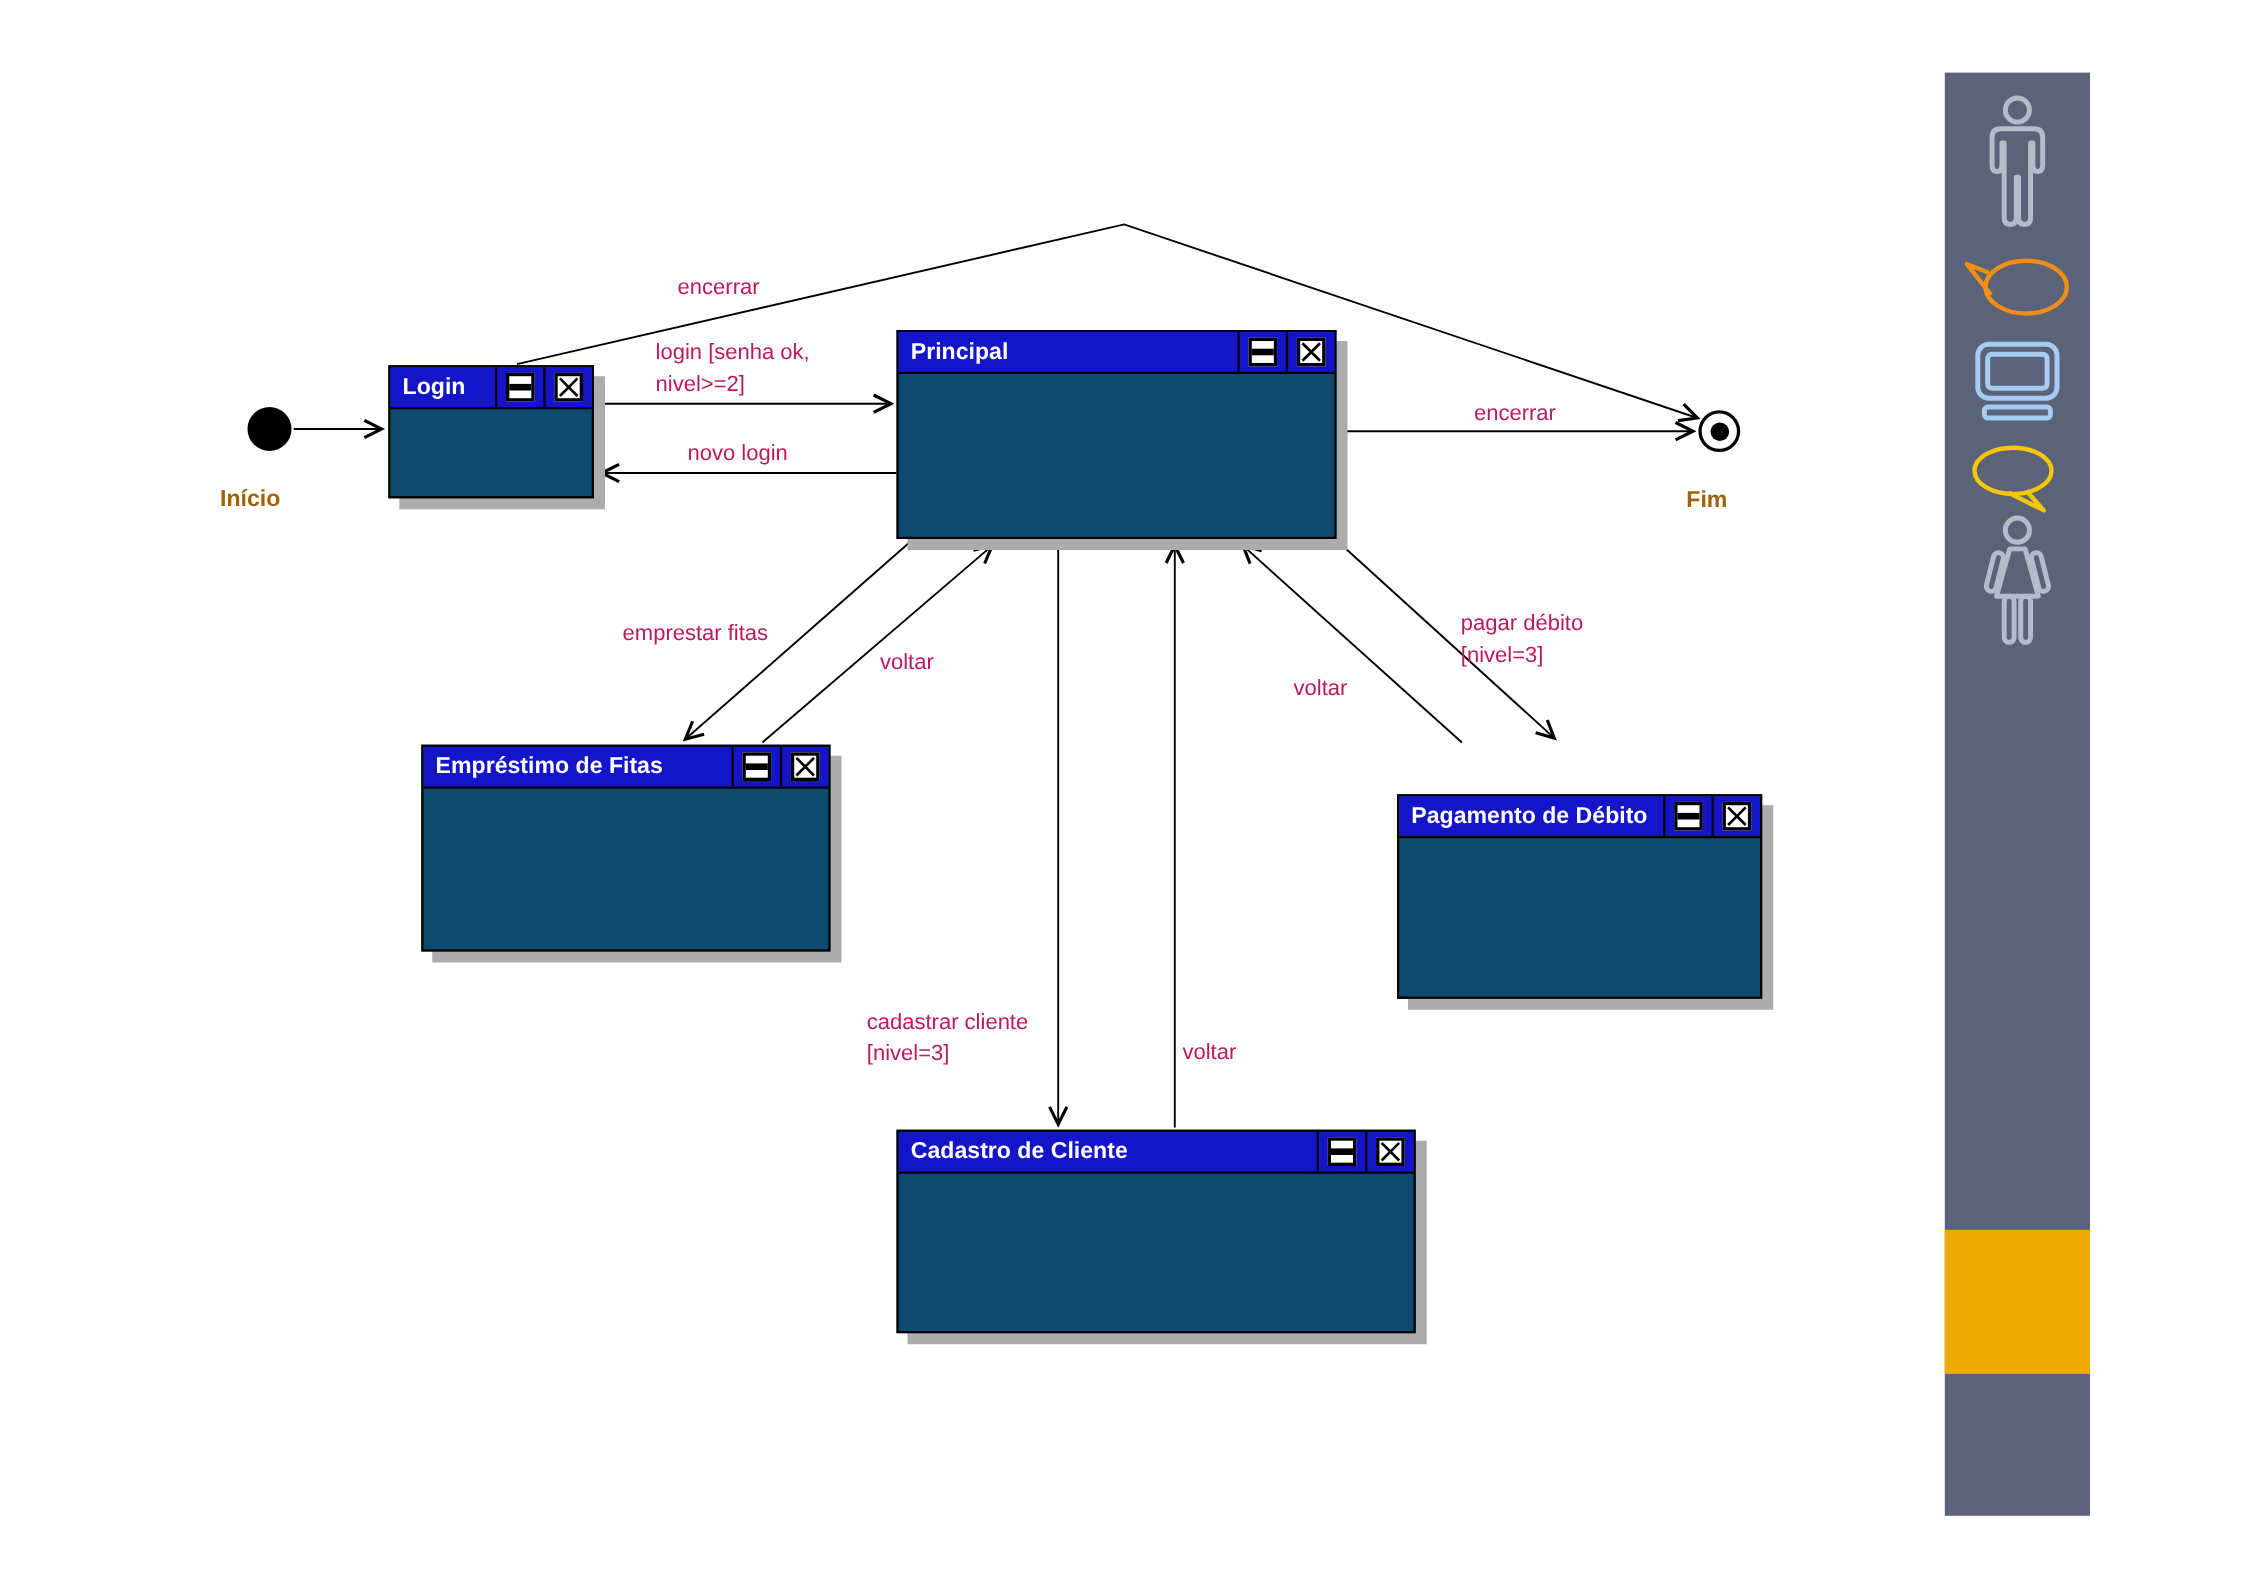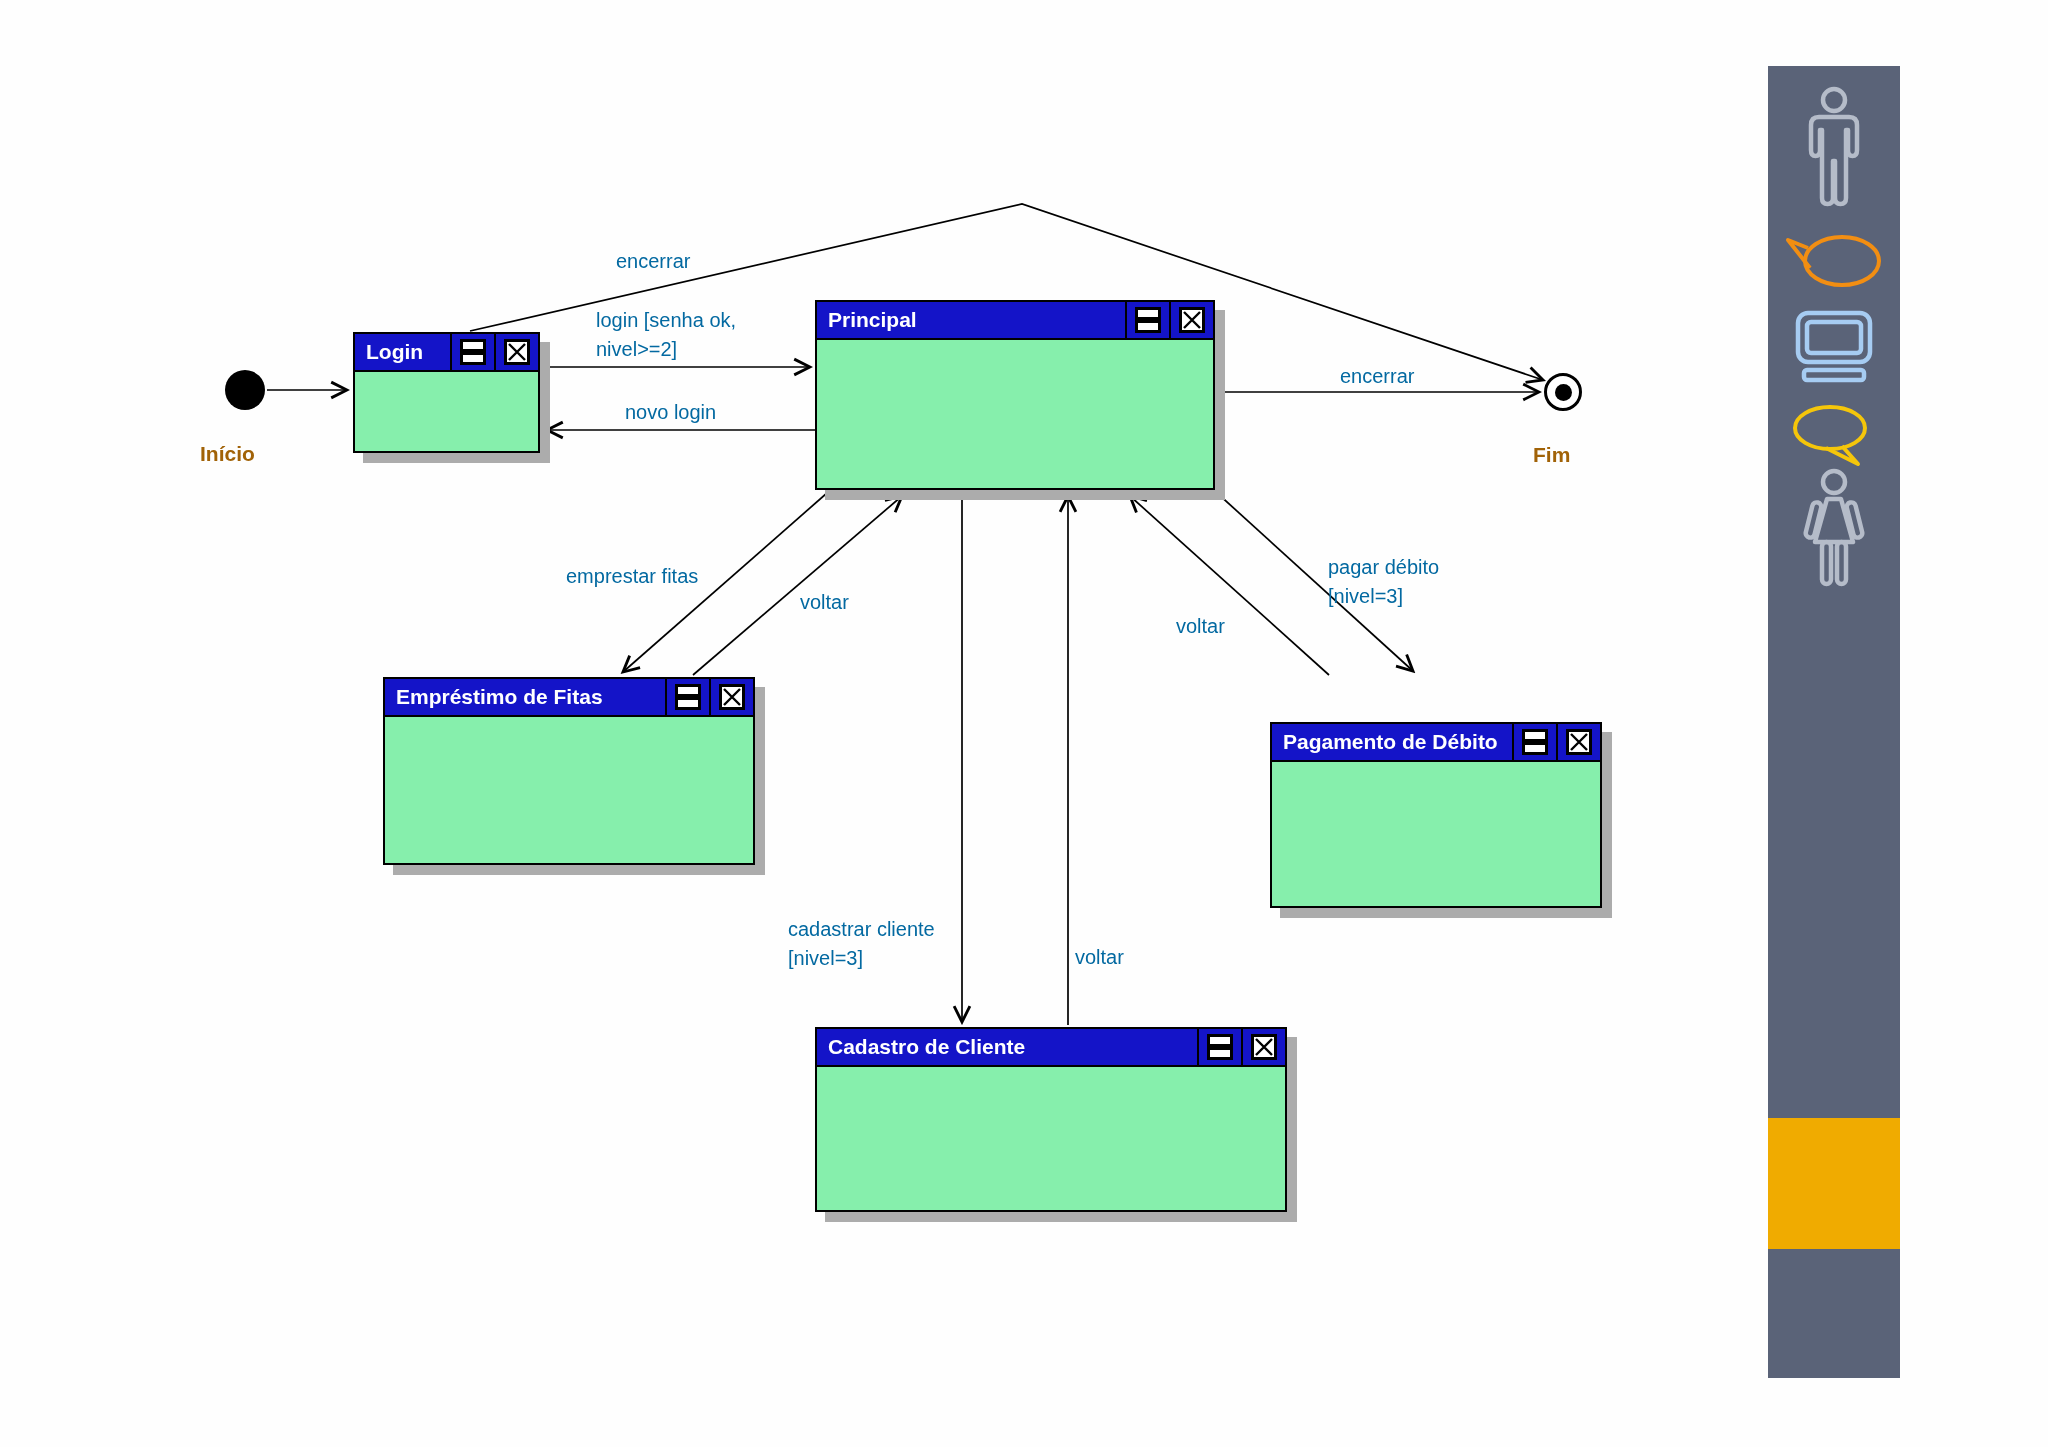--- a/index.html
+++ b/index.html
@@ -3,21 +3,21 @@
 <meta charset="utf-8">
 <style>
   html,body { margin:0; padding:0; background:#ffffff; }
   #canvas {
     position:relative; width:2048px; height:1447px; overflow:hidden;
     background:#fefefe; font-family:"Liberation Sans", sans-serif;
   }
   #arrow-layer { position:absolute; left:0; top:0; width:2048px; height:1447px; pointer-events:none; }
 
   .window {
-    position:absolute; background:#86efac; border:2px solid #000;
+    position:absolute; background:#0c4a6e; border:2px solid #000;
     box-shadow:10px 10px 0 #acacac; box-sizing:border-box;
   }
   .titlebar {
     height:38px; background:#1414c8; border-bottom:2px solid #000;
     display:flex; align-items:stretch; box-sizing:border-box;
   }
   .titlebar .title {
     flex:1; color:#ffffff; font-weight:bold; font-size:21px;
     line-height:35px; padding-left:11px; white-space:nowrap; overflow:hidden;
   }
@@ -28,21 +28,21 @@
   .glyph-box {
     width:26px; height:26px; background:#ffffff; border:3px solid #000;
     box-sizing:border-box; position:relative;
   }
   .glyph-box.resize::after {
     content:""; position:absolute; left:0; right:0; top:7px; height:6px; background:#000;
   }
   .glyph-box.close svg { display:block; width:100%; height:100%; }
 
   .edge-label {
-    position:absolute; font-size:20px; line-height:29px; color:#0369a1; white-space:nowrap;
+    position:absolute; font-size:20px; line-height:29px; color:#be185d; white-space:nowrap;
   }
   .state-label { position:absolute; font-size:21px; font-weight:bold; color:#a16207; text-align:left; }
 
   #initial-state {
     position:absolute; left:225px; top:370px; width:40px; height:40px;
     background:#000; border-radius:50%;
   }
   #final-state {
     position:absolute; left:1544px; top:373px; width:38px; height:38px;
     background:#fff; border:3px solid #000; border-radius:50%; box-sizing:border-box;

